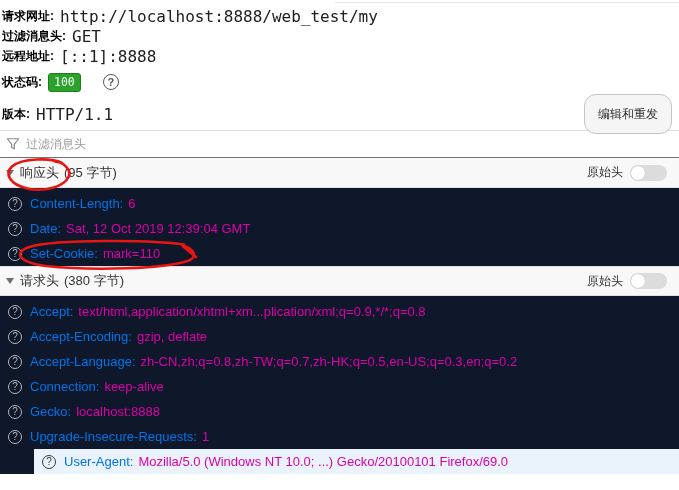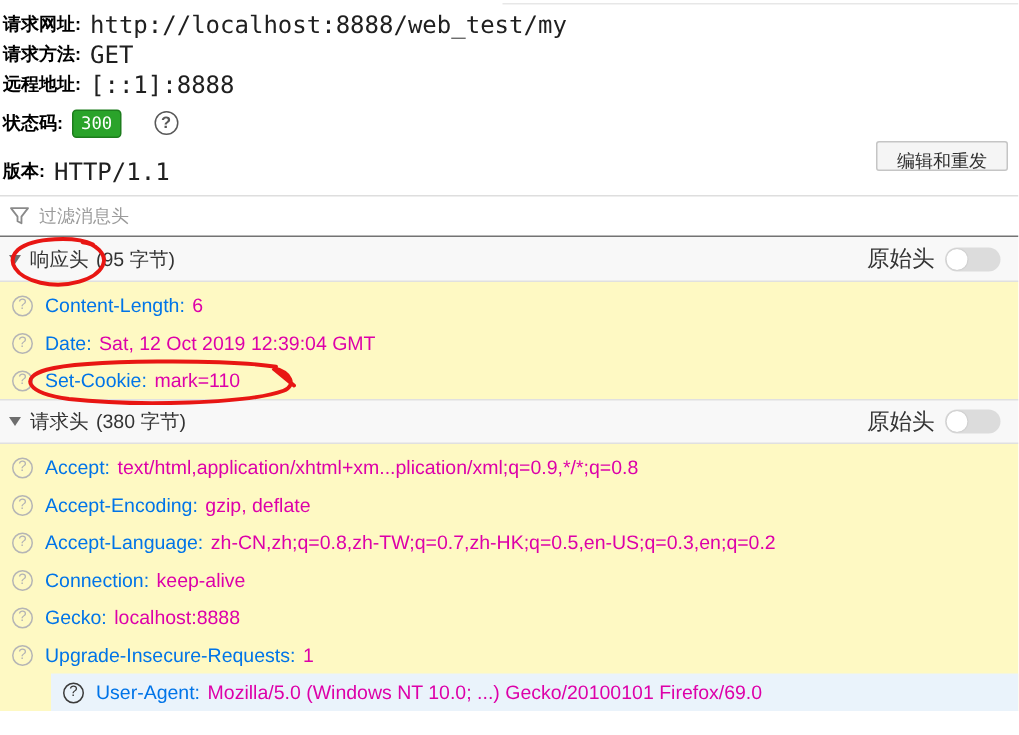--- a/index.html
+++ b/index.html
@@ -17,42 +17,42 @@
   .srow .val { font-family:"DejaVu Sans Mono", monospace; margin-left:6px; color:#202020; font-size:16px; }
   .srow.status { height:24px; margin-top:4px; }
   .status-badge { display:inline-block; margin-left:6px; padding:1px 5px 2px;
     background:#2aa32a; border:1px solid #1d7d1d; border-radius:3px;
     color:#fff; font-family:"DejaVu Sans Mono", monospace; font-size:11.5px; line-height:14px; }
   .help-big { display:inline-flex; align-items:center; justify-content:center;
     width:16px; height:16px; margin-left:22px; border:1.4px solid #585858; border-radius:50%;
     color:#585858; font-size:11px; font-weight:bold; }
   .help-big::before { content:"?"; }
   .srow.version { margin-top:10px; }
-  .edit-btn { position:absolute; top:94px; right:7px; height:20px; padding:4px 13px;
-    background:#f5f5f5; border:1px solid #c5c5c5; border-radius:2px;
+  .edit-btn { position:absolute; top:94px; right:7px; height:40px; padding:4px 13px;
+    background:#f5f5f5; border:1px solid #c5c5c5; border-radius:12px;
     font-size:12px; color:#2d2d2d; font-family:"Liberation Sans", sans-serif; cursor:pointer; }
 
   
   .filter-row { display:flex; align-items:center; height:28px; border-top:1px solid #dedede;
     border-bottom:1px solid #737373; padding:0 4px;justify-content:space-between; }
   .funnel { width:14px; height:14px; margin:0 6px 0 2px; flex:0 0 auto; }
   .filter-input { flex:1; border:none; outline:none; font-size:12px; color:#333; background:transparent; }
   .filter-input::placeholder { color:#9b9b9b; opacity:1; }
 
   
   .section-header { display:flex; align-items:center; height:30px; background:#f8f8f8;
     border-bottom:1px solid #e0e0e0; padding:0 12px 0 4px; font-size:13px; color:#333; }
-  .section-header + * { background:#fef9c3; }
+  .section-header + * { background:#0f172a; }
   .expander { width:0; height:0; margin:0 6px 0 2px;
     border-left:4.5px solid transparent; border-right:4.5px solid transparent;
     border-top:6px solid #6e6e6e; }
   .section-title { color:#333;font-family:Liberation Mono, monospace; }
   .section-size { margin-left:5px; color:#333; }
   .flex-spacer { flex:1; }
-  .raw-label { font-size:15px; color:#333; margin-right:7px; }
+  .raw-label { font-size:12px; color:#333; margin-right:7px; }
   .toggle { position:relative; width:37px; height:16px; background:#dcdcdc; border-radius:8px; cursor:pointer; }
   .toggle .knob { position:absolute; top:1px; left:1px; width:14px; height:14px;
     background:#fff; border-radius:50%; box-shadow:0 0 1px rgba(0,0,0,.25); }
 
   
   .hgroup { padding-top:3px; }
   .hrow { display:flex; align-items:center; height:25px; padding-left:8px; font-size:13px; }
   .hrow.active { background:#eaf3fb;margin-left:34px; }
   .help-icon { display:inline-flex; align-items:center; justify-content:center; flex:0 0 auto;
     width:14px; height:14px; border:1.2px solid #b5b5b5; border-radius:50%;
@@ -71,30 +71,30 @@
 
 <div class="panel">
   <div class="top-line"></div>
 
   <div class="summary">
     <div class="srow">
       <span class="lbl">请求网址:</span>
       <span class="val">http://localhost:8888/web_test/my</span>
     </div>
     <div class="srow">
-      <span class="lbl">请求方法:</span>
+      <span class="lbl">过滤消息头:</span>
       <span class="val">GET</span>
     </div>
     <div class="srow">
       <span class="lbl">远程地址:</span>
       <span class="val">[::1]:8888</span>
     </div>
     <div class="srow status">
       <span class="lbl">状态码:</span>
-      <span class="status-badge">300</span>
+      <span class="status-badge">100</span>
       <span class="help-big"></span>
     </div>
     <div class="srow version">
       <span class="lbl">版本:</span>
       <span class="val">HTTP/1.1</span>
     </div>
     <button class="edit-btn">编辑和重发</button>
   </div>
 
   <div class="filter-row">

